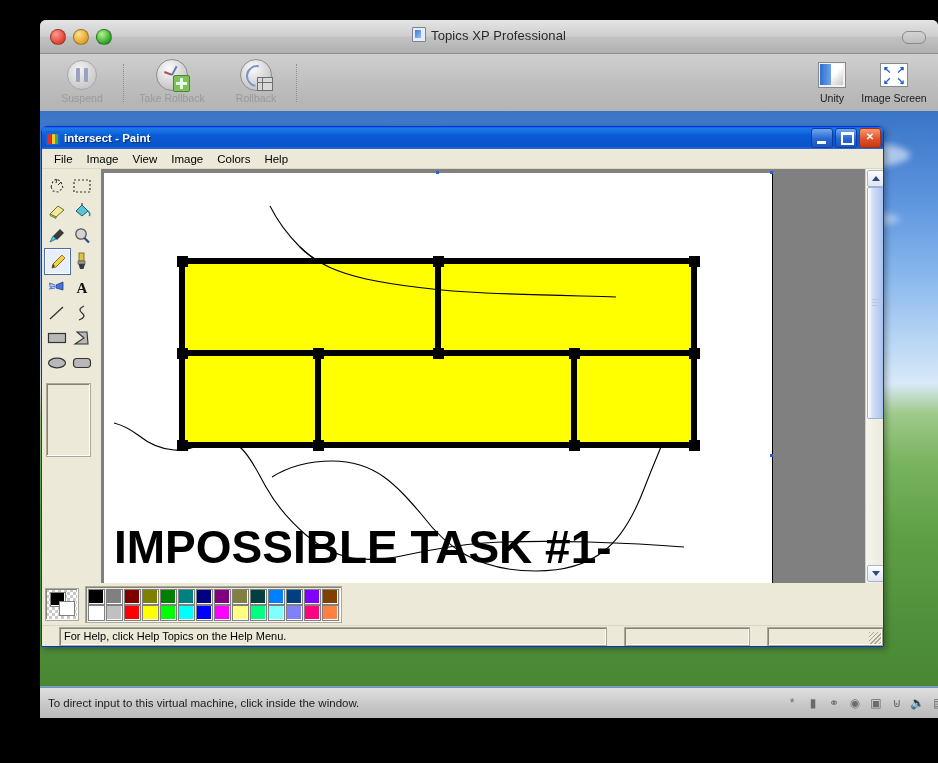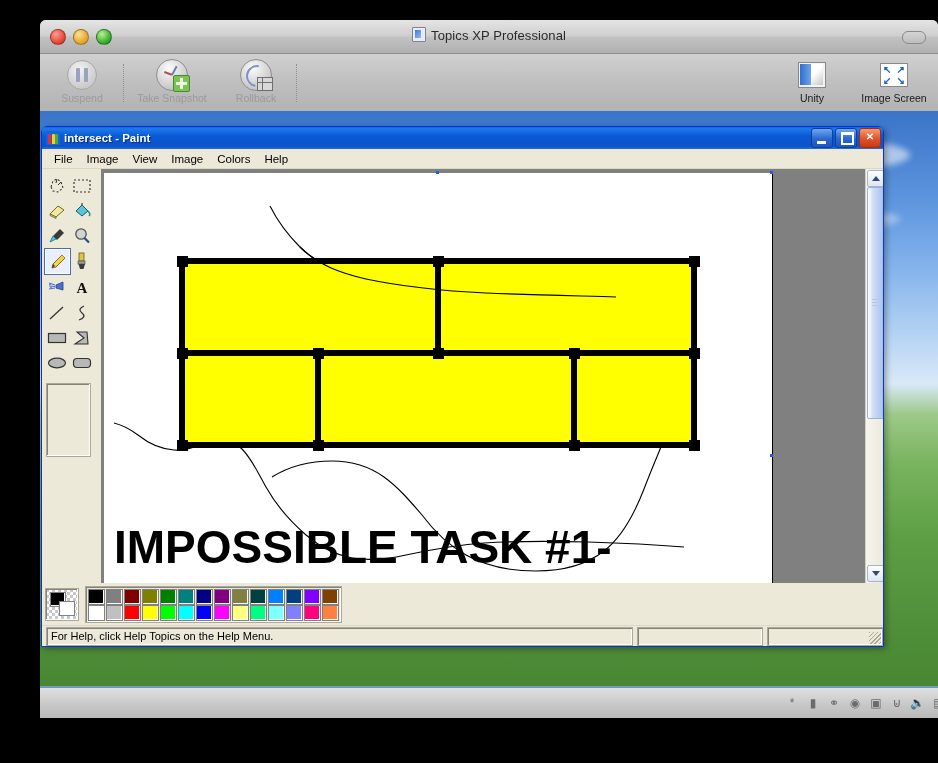--- a/index.html
+++ b/index.html
@@ -225,21 +225,21 @@
   .cur-fg { position:absolute; left:4px; top:3px; width:14px; height:13px; background:#000; border:1px solid #808080; box-shadow: inset -1px -1px 0 #fff; }
   .cur-bg { position:absolute; left:13px; top:12px; width:14px; height:13px; background:#fff; border:1px solid #808080; box-shadow: inset -1px -1px 0 #fff; }
   .swatch-grid { display: grid; grid-template-rows: 15px 15px; grid-auto-flow: column; gap: 1px;
     background: #ece9d8; border: 1px solid #aca899; box-shadow: inset 1px 1px 0 #85827a, inset -1px -1px 0 #fff; padding: 2px; }
   .sw { width: 15px; height: 14px; border: 1px solid #808080; box-shadow: inset -1px -1px 0 #ffffff; }
 
   .statusbar { height: 20px; flex: 0 0 20px; background: #ece9d8; display:flex; align-items:center;
     border-top: 1px solid #dcd7c2; }
   .status-pane { height: 17px; display:flex; align-items:center; padding-left: 4px;
     border: 1px solid #aca899; box-shadow: inset 1px 1px 0 #85827a, inset -1px -1px 0 #fff;
-    font-size: 11px; color:#000; margin-left:4px; }
+    font-size: 11px; color:#000; margin-left:17px; }
   .status-pane.p1 { flex: 1; }
   .status-pane.p2 { width: 120px; } .status-pane.p3 { width: 110px; }
 
   
   .taskbar {
     position: absolute; left: 0; bottom: 0; width: 898px; height: 30px;
     background: linear-gradient(to bottom,#2a5fd4 0%,#3d7df0 8%,#2c6ae0 18%,#1c52c8 85%,#1346b4 100%);
     border-top: 1px solid #58a3f0;
     display: flex; align-items: center;
   }
@@ -314,34 +314,34 @@
       </div>
       <div class="tb-sep" style="left:83px;"></div>
       <div class="tb-item" style="left:88px;width:88px;">
         <div class="tb-ico">
           <div class="ico-snap">
               <span class="hand1"></span>
               <span class="hand2"></span>
               <span class="plusbadge"></span>
             </div>
         </div>
-        <div class="tb-label">Take Snapshot</div>
+        <div class="tb-label">Take Rollback</div>
       </div>
       <div class="tb-item" style="left:180px;width:72px;">
         <div class="tb-ico">
           <div class="ico-roll">
               <span class="arc"></span>
               <span class="gridbadge"></span>
             </div>
         </div>
         <div class="tb-label">Rollback</div>
       </div>
       <div class="tb-sep" style="left:256px;"></div>
 
-      <div class="tb-item enabled" style="left:747px;width:50px;">
+      <div class="tb-item enabled" style="left:767px;width:50px;">
         <div class="tb-ico">
             <div class="ico-unity"></div>
           </div>
         <div class="tb-label">Unity</div>
       </div>
       <div class="tb-item enabled" style="left:818px;width:72px;">
         <div class="tb-ico">
           <div class="ico-full">
             <span class="ar" style="left:2px;top:1px;">↖</span>
             <span class="ar" style="right:2px;top:1px;">↗</span>
@@ -656,20 +656,21 @@
                 <rect x="4" y="4" width="6" height="6" fill="none" stroke="#fff" stroke-width="1"></rect>
               </svg>
           </span>
           <span class="tray-time">8:15 PM</span>
         </div>
       </div>
     </div>
   </div>
 
   <div class="vm-statusbar">
+    <span>To direct input to this virtual machine, click inside the window.</span>
     <span class="vm-status-icons">
       <span class="vsi">*</span>
       <span class="vsi">▮</span>
       <span class="vsi">⚭</span>
       <span class="vsi">◉</span>
       <span class="vsi">▣</span>
       <span class="vsi">⊌</span>
       <span class="vsi">🔈</span>
       <span class="vsi">▤</span>
     </span>

